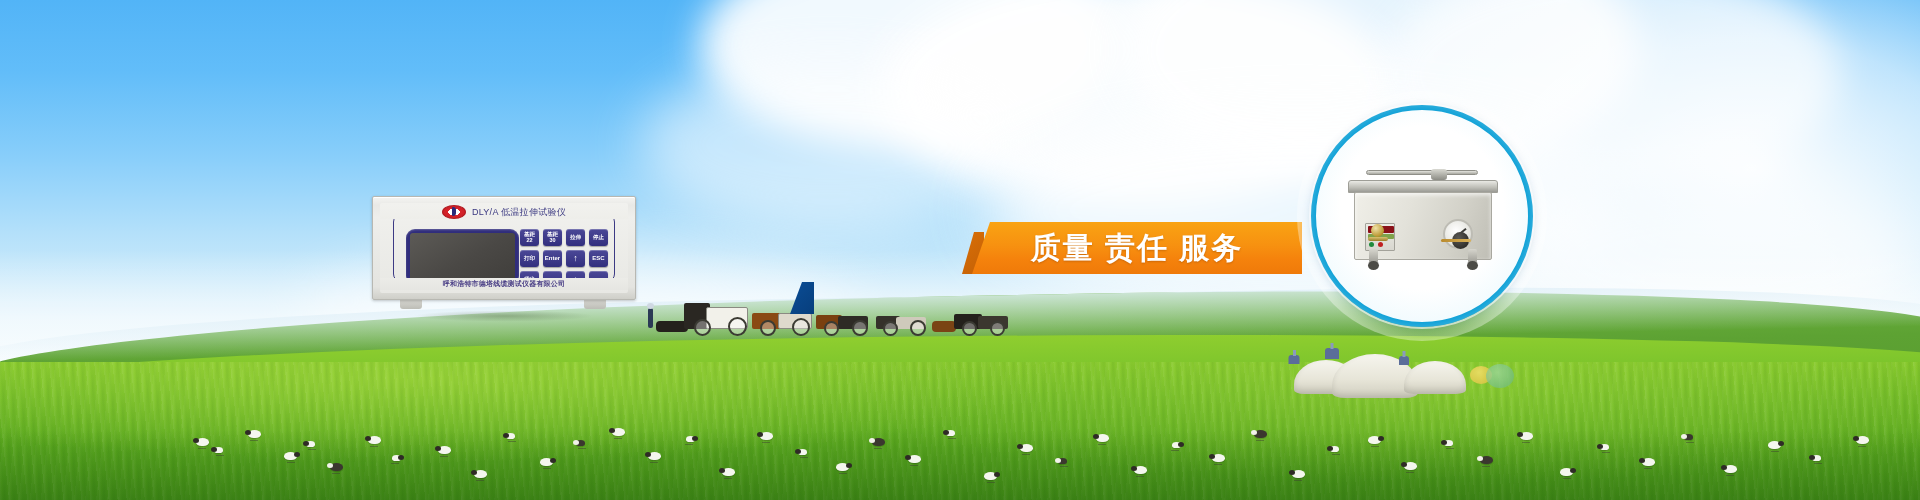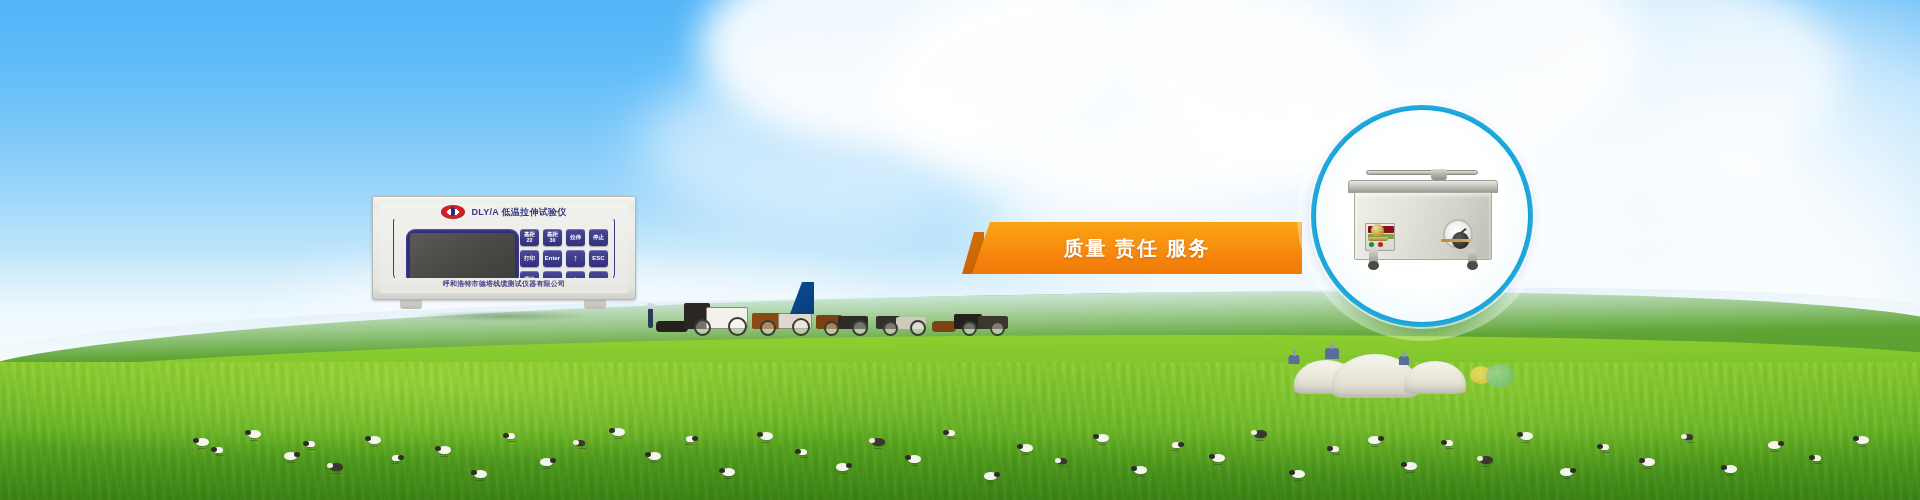--- a/index.html
+++ b/index.html
@@ -133,21 +133,21 @@
   .inst-title .logo{
     width:22px;height:12px;border-radius:50%;
     background:radial-gradient(ellipse at 50% 50%,#ffffff 38%,#d8232a 39%,#c21d24 100%);
     border:1px solid #b01a20;position:relative;flex:none;
   }
   .inst-title .logo:after{
     content:"";position:absolute;left:9px;top:1px;width:4px;height:9px;
     background:#2b2a7a;border-radius:1px 3px 3px 1px;
   }
   .inst-title .tname{
-    font-size:9px;font-weight:bold;color:#3a3880;letter-spacing:.3px;white-space:nowrap;
+    font-size:9px;font-weight:normal;color:#3a3880;letter-spacing:.3px;white-space:nowrap;
   }
   .inst-bottom{
     position:absolute;left:0;right:0;bottom:3px;height:12px;
     display:flex;align-items:center;justify-content:center;
     background:linear-gradient(to bottom,#ececE8,#e6e6e2);
   }
   .inst-bottom .cname{font-size:7px;font-weight:bold;color:#4a3f86;letter-spacing:.2px;white-space:nowrap;}
 
   .lcd-outer{
     position:absolute;left:26px;top:26px;width:113px;height:56px;
@@ -172,21 +172,21 @@
 
   
   .ribbon-orange{
     position:absolute;left:972px;top:222px;width:330px;height:52px;
     background:linear-gradient(to bottom,#f9a313 0%,#f79110 45%,#f5820c 72%,#ef7a09 100%);
     clip-path:polygon(18px 0,330px 0,330px 52px,0 52px);
     display:flex;align-items:center;justify-content:center;
     box-shadow:0 1px 2px rgba(0,0,0,.18);
   }
   .ribbon-orange .txt{
-    font-size:20px;font-weight:bold;color:#ffffff;letter-spacing:2px;white-space:nowrap;
+    font-size:30px;font-weight:bold;color:#ffffff;letter-spacing:2px;white-space:nowrap;
     text-shadow:0 1px 2px rgba(150,70,0,.45);
   }
   .ribbon-blue{
     position:absolute;left:802px;top:274px;width:500px;height:40px;
     background:linear-gradient(to bottom,#1b7fd0 0%,#1668b8 40%,#1159a6 75%,#0d4f99 100%);
     clip-path:polygon(16px 0,500px 0,486px 40px,0 40px);
     display:flex;align-items:center;justify-content:center;
     box-shadow:0 1px 2px rgba(0,0,0,.18);
   }
   .ribbon-blue .txt{

